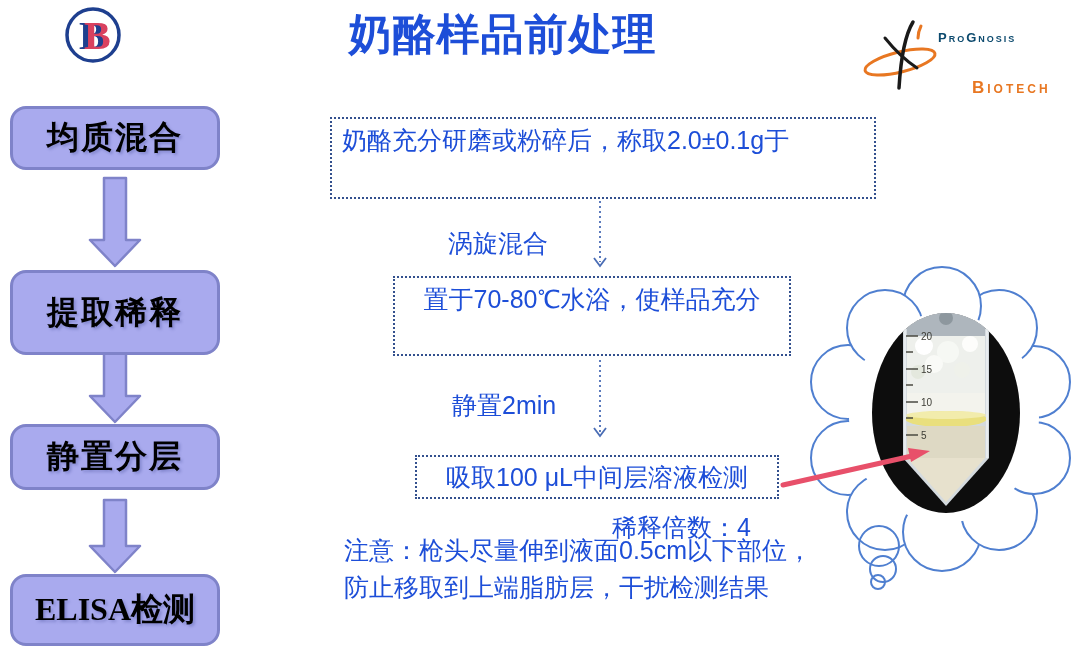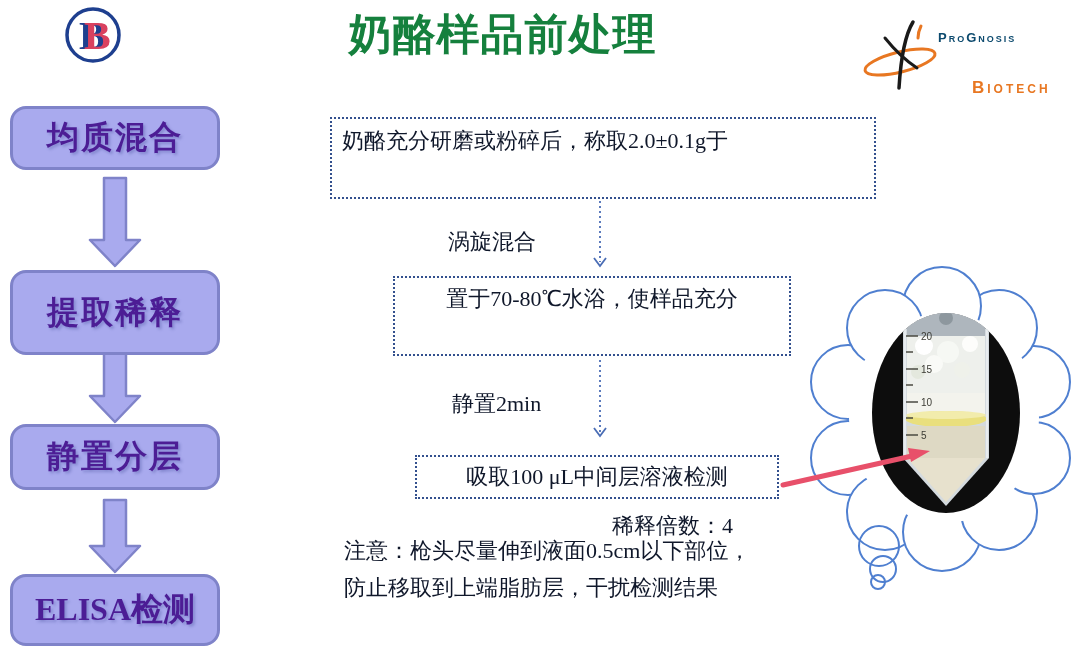--- a/index.html
+++ b/index.html
@@ -1,36 +1,36 @@
 <!DOCTYPE html>
 <html><head>
 <meta charset="utf-8">
 <style>
   html,body{margin:0;padding:0;background:#fff;}
   .slide{position:relative;width:1071px;height:652px;background:#ffffff;overflow:hidden;
          font-family:"Liberation Sans","DejaVu Sans",sans-serif;}
   
   .title{position:absolute;left:330px;top:6px;width:345px;text-align:center;
-         font-size:43px;font-weight:900;letter-spacing:1px;color:#15803d;
+         font-size:43px;font-weight:900;letter-spacing:1px;color:#1d4ed8;
          font-family:"Liberation Sans","DejaVu Sans",sans-serif;}
   .blogo{position:absolute;left:62px;top:4px;}
   .pglogo-mark{position:absolute;left:855px;top:10px;}
   .pg-name{position:absolute;left:938px;top:30px;font-size:13px;font-weight:bold;
            font-variant:small-caps;letter-spacing:2px;color:#0c4a6e;}
   .pg-sub{position:absolute;left:972px;top:58px;font-size:17px;font-weight:bold;
           font-variant:small-caps;letter-spacing:3px;color:#e87722;margin-top:20px;}
   
   .step{position:absolute;left:10px;width:210px;background:#a9aaee;
         border:3px solid #7f83c9;border-radius:16px;box-sizing:border-box;
         display:flex;align-items:center;justify-content:center;}
-  .step span{color:#4c1d95;font-size:32px;font-weight:bold;letter-spacing:2px;
+  .step span{color:#000000;font-size:32px;font-weight:bold;letter-spacing:2px;
              text-shadow:2px 2px 3px #8488cf;}
   .step-elisa span{font-family:"Liberation Serif","DejaVu Serif",serif;letter-spacing:0px;}
   
-  .mfont{font-family:Liberation Serif, serif;color:#0f172a;font-size:22px;}
+  .mfont{font-family:Liberation Sans, sans-serif;color:#1d4ed8;font-size:25px;}
   .mbox{position:absolute;border:2px dotted #33508e;box-sizing:border-box;background:transparent;}
   .box1{left:330px;top:117px;width:546px;height:82px;padding:3px 0 0 10px;line-height:37px;}
   .box2{left:393px;top:276px;width:398px;height:80px;text-align:center;padding-top:3px;line-height:36px;}
   .box3{left:415px;top:455px;width:364px;height:44px;text-align:center;line-height:40px;}
   .flow-label{position:absolute;}
   .lbl1{left:448px;top:227px;}
   .lbl2{left:452px;top:389px;}
   .dilution{position:absolute;left:612px;top:511px;}
   .note{position:absolute;left:344px;top:532px;line-height:37px;}
   

